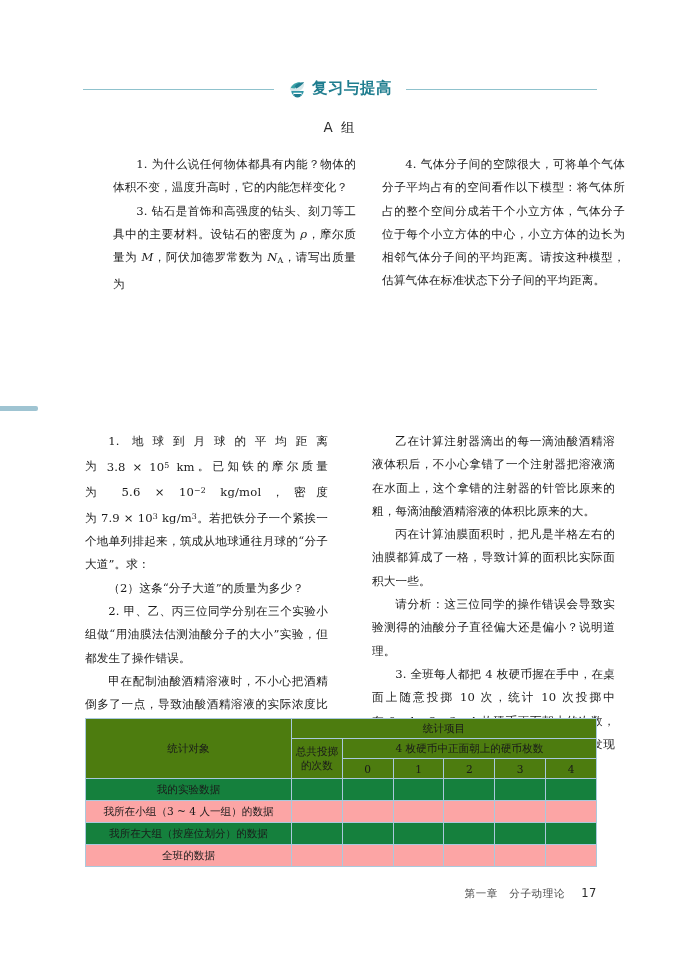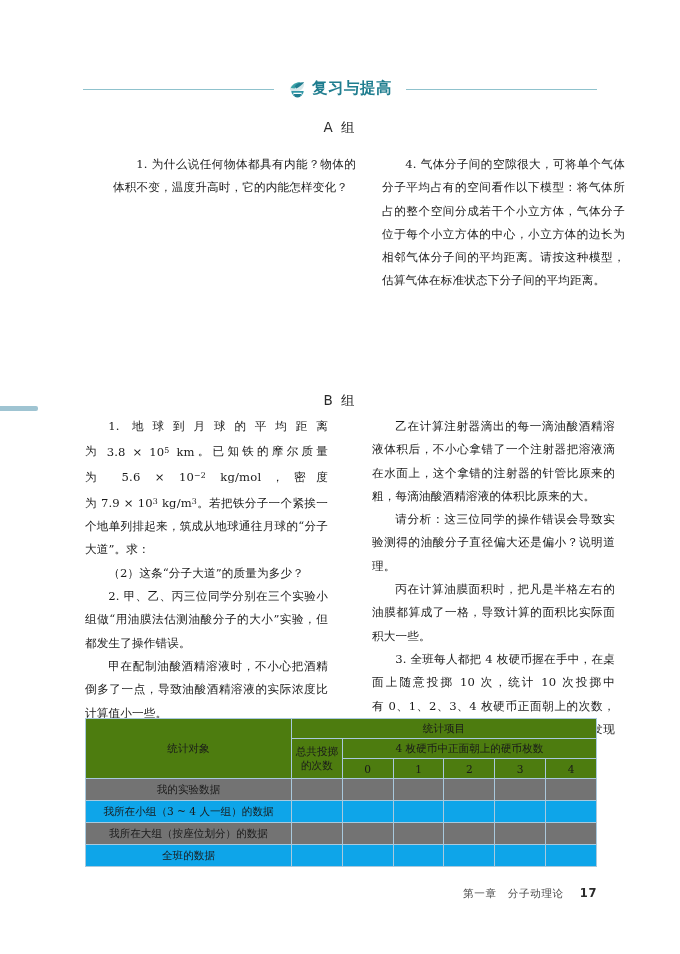--- a/index.html
+++ b/index.html
@@ -92,21 +92,21 @@
     left: 85px;
     width: 512px;
     display: flex;
     gap: 26px;
   }
   .col {
     width: 243px;
     flex: 0 0 243px;
   }
   #section-a { top: 153px; margin-left: 28px; }
-  #section-b { top: 415px; gap: 44px; }
+  #section-b { top: 430px; gap: 44px; }
 
   p.para {
     margin: 0;
     font-size: 11.6px;
     line-height: 23.3px;
     text-align: justify;
     text-justify: inter-ideograph;
     letter-spacing: 0.15px;
   }
   p.indent { text-indent: 2em; }
@@ -131,40 +131,40 @@
     border: 1px solid #a9c9dd;
     text-align: center;
     font-weight: normal;
     padding: 0;
     height: 19px;
     color: #1a1a1a;
   }
   .stat-table thead td, .stat-table thead th {
     background: #4d7c0f;
   }
-  .stat-table tbody tr.odd td { background: #737373; }
-  .stat-table tbody tr.even td { background: #0ea5e9; }
+  .stat-table tbody tr.odd td { background: #15803d; }
+  .stat-table tbody tr.even td { background: #fca5a5; }
   .stat-table tbody td.label { height: 21px; }
   .h-object { height: 58px; }
   .cell-empty { }
 
   
   .footer {
     position: absolute;
     right: 83px;
     top: 886px;
     font-size: 10.6px;
     color: #4a4a4a;
     letter-spacing: 0.6px;
     font-family: "DejaVu Serif", "Liberation Serif", serif;
   }
   .footer .chap { margin-right: 12px; }
   .footer .pageno {
     font-family: "DejaVu Sans", "Liberation Sans", sans-serif;
-    font-weight: bold;
+    font-weight: normal;
     color: #2a2a2a;
     font-size: 11.5px;
   }
 </style>
 </head>
 <body>
 
 <div class="page">
 
   <div class="edge-tab"></div>
@@ -183,39 +183,39 @@
       <div class="title">复习与提高</div>
     </div>
     <div class="rule"></div>
   </div>
 
   <div class="group-heading" id="heading-a">A 组</div>
 
   <div class="cols" id="section-a">
     <div class="col">
       <p class="para indent">1.&nbsp;为什么说任何物体都具有内能？物体的体积不变，温度升高时，它的内能怎样变化？</p>
+      <p class="para indent">3.&nbsp;钻石是首饰和高强度的钻头、刻刀等工具中的主要材料。设钻石的密度为&nbsp;<i class="v">ρ</i>，摩尔质量为&nbsp;<i class="v">M</i>，阿伏加德罗常数为&nbsp;<i class="v">N</i><sub>A</sub>，请写出质量为</p>
     </div>
     <div class="col">
       <p class="para indent">4.&nbsp;气体分子间的空隙很大，可将单个气体分子平均占有的空间看作以下模型：将气体所占的整个空间分成若干个小立方体，气体分子位于每个小立方体的中心，小立方体的边长为相邻气体分子间的平均距离。请按这种模型，估算气体在标准状态下分子间的平均距离。</p>
     </div>
   </div>
 
-  <div class="group-heading" id="heading-b">B 组</div>
 
   <div class="cols" id="section-b">
     <div class="col">
       <p class="para indent">1.&nbsp;地球到月球的平均距离为&nbsp;<span class="mn">3.8&nbsp;×&nbsp;10<sup>5</sup>&nbsp;km</span>。已知铁的摩尔质量为&nbsp;<span class="mn">5.6&nbsp;×&nbsp;10<sup>−2</sup>&nbsp;kg/mol</span>，密度为&nbsp;<span class="mn">7.9&nbsp;×&nbsp;10<sup>3</sup>&nbsp;kg/m<sup>3</sup></span>。若把铁分子一个紧挨一个地单列排起来，筑成从地球通往月球的“分子大道”。求：</p>
       <p class="para indent-sub">（2）这条“分子大道”的质量为多少？</p>
       <p class="para indent">2.&nbsp;甲、乙、丙三位同学分别在三个实验小组做“用油膜法估测油酸分子的大小”实验，但都发生了操作错误。</p>
       <p class="para indent">甲在配制油酸酒精溶液时，不小心把酒精倒多了一点，导致油酸酒精溶液的实际浓度比计算值小一些。</p>
     </div>
     <div class="col">
       <p class="para indent">乙在计算注射器滴出的每一滴油酸酒精溶液体积后，不小心拿错了一个注射器把溶液滴在水面上，这个拿错的注射器的针管比原来的粗，每滴油酸酒精溶液的体积比原来的大。</p>
+      <p class="para indent">丙在计算油膜面积时，把凡是半格左右的油膜都算成了一格，导致计算的面积比实际面积大一些。</p>
       <p class="para indent">请分析：这三位同学的操作错误会导致实验测得的油酸分子直径偏大还是偏小？说明道理。</p>
-      <p class="para indent">丙在计算油膜面积时，把凡是半格左右的油膜都算成了一格，导致计算的面积比实际面积大一些。</p>
       <p class="para indent">3.&nbsp;全班每人都把&nbsp;<span class="mn">4</span>&nbsp;枚硬币握在手中，在桌面上随意投掷&nbsp;<span class="mn">10</span>&nbsp;次，统计&nbsp;<span class="mn">10</span>&nbsp;次投掷中有&nbsp;<span class="mn">0</span>、<span class="mn">1</span>、<span class="mn">2</span>、<span class="mn">3</span>、<span class="mn">4</span>&nbsp;枚硬币正面朝上的次数，并将所得数据按下表的要求记录下来。你发现有什么规律？</p>
     </div>
   </div>
 
   <table class="stat-table">
     <thead>
       <tr>
         <th rowspan="3" class="h-object" style="width:205px">统计对象</th>
         <th colspan="6">统计项目</th>
       </tr>

